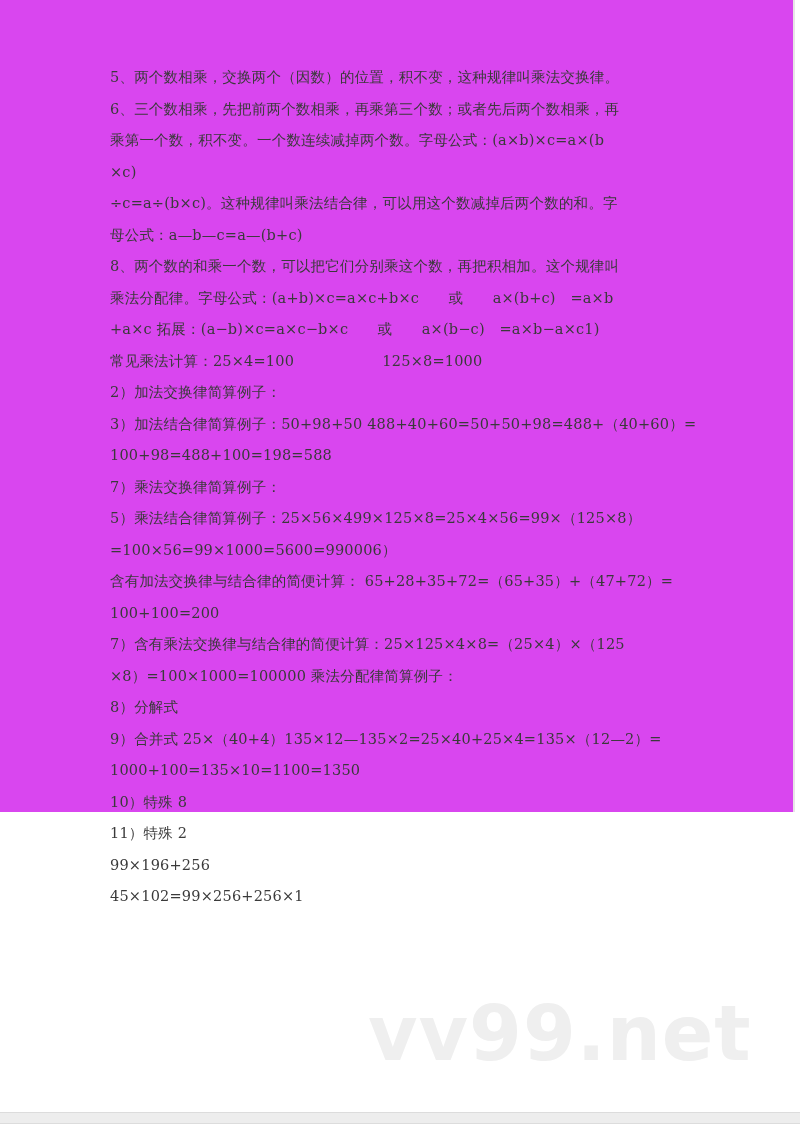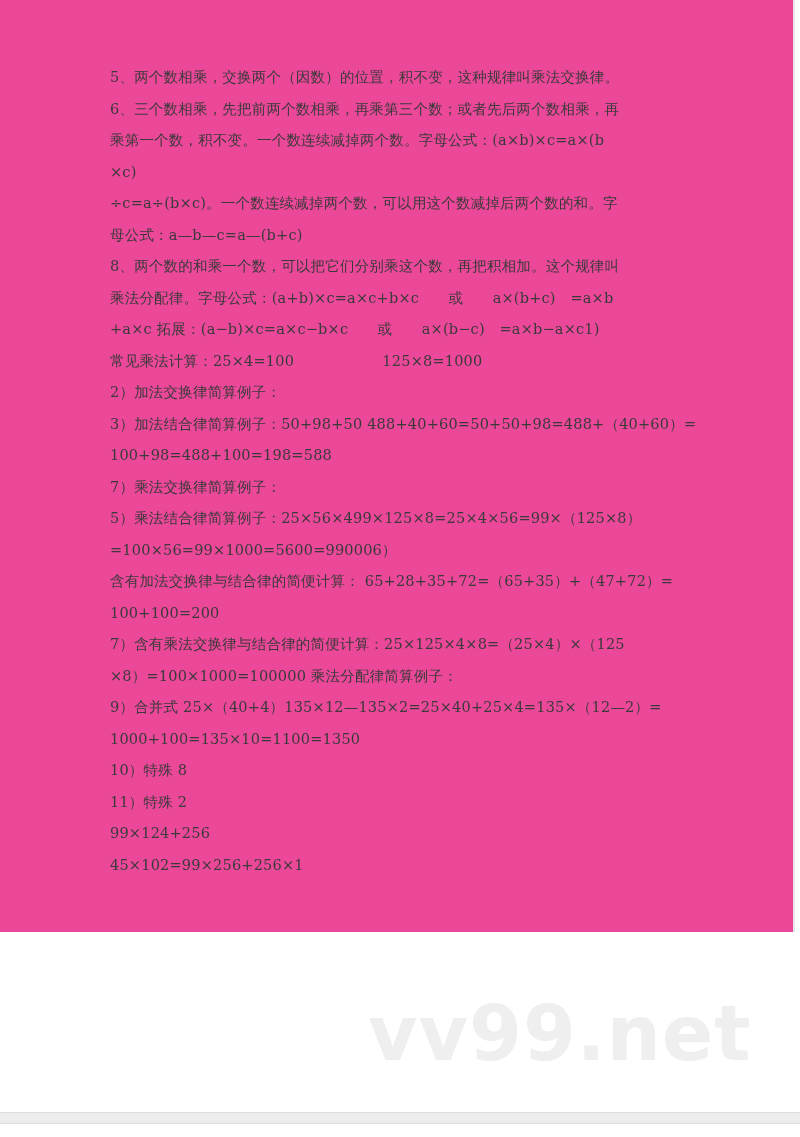--- a/index.html
+++ b/index.html
@@ -13,22 +13,22 @@
       position: relative;
       overflow: hidden;
       font-family: "DejaVu Serif", "Liberation Serif", serif;
       color: #3a3a3a;
     }
     .page {
       position: absolute;
       left: 0;
       top: 0;
       width: 795px;
-      height: 932px;
-      background: #ec4899;
+      height: 812px;
+      background: #d946ef;
       border-right: 2px solid #e6e6e6;
       box-sizing: border-box;
     }
     .content {
       position: absolute;
       left: 110px;
       top: 62px;
       width: 570px;
     }
     .line {
@@ -71,40 +71,41 @@
   </style>
 </head>
 <body>
 
 <div class="page">
   <div class="content">
     <div class="line">5、两个数相乘，交换两个（因数）的位置，积不变，这种规律叫乘法交换律。</div>
     <div class="line">6、三个数相乘，先把前两个数相乘，再乘第三个数；或者先后两个数相乘，再</div>
     <div class="line">乘第一个数，积不变。一个数连续减掉两个数。字母公式：(a×b)×c=a×(b</div>
     <div class="line">×c)</div>
-    <div class="line">÷c=a÷(b×c)。一个数连续减掉两个数，可以用这个数减掉后两个数的和。字</div>
+    <div class="line">÷c=a÷(b×c)。这种规律叫乘法结合律，可以用这个数减掉后两个数的和。字</div>
     <div class="line">母公式：a—b—c=a—(b+c)</div>
     <div class="line">8、两个数的和乘一个数，可以把它们分别乘这个数，再把积相加。这个规律叫</div>
     <div class="line">乘法分配律。字母公式：(a+b)×c=a×c+b×c　　或　　a×(b+c)　=a×b</div>
     <div class="line">+a×c 拓展：(a−b)×c=a×c−b×c　　或　　a×(b−c)　=a×b−a×c1)</div>
     <div class="line">常见乘法计算：25×4=100　　　　　　125×8=1000</div>
     <div class="line">2）加法交换律简算例子：</div>
     <div class="line">3）加法结合律简算例子：50+98+50  488+40+60=50+50+98=488+（40+60）=</div>
     <div class="line">100+98=488+100=198=588</div>
     <div class="line">7）乘法交换律简算例子：</div>
     <div class="line">5）乘法结合律简算例子：25×56×499×125×8=25×4×56=99×（125×8）</div>
     <div class="line">=100×56=99×1000=5600=990006）</div>
     <div class="line">含有加法交换律与结合律的简便计算： 65+28+35+72=（65+35）+（47+72）=</div>
     <div class="line">100+100=200</div>
     <div class="line">7）含有乘法交换律与结合律的简便计算：25×125×4×8=（25×4）×（125</div>
     <div class="line">×8）=100×1000=100000 乘法分配律简算例子：</div>
+    <div class="line">8）分解式</div>
     <div class="line">9）合并式 25×（40+4）135×12—135×2=25×40+25×4=135×（12—2）=</div>
     <div class="line">1000+100=135×10=1100=1350</div>
     <div class="line">10）特殊 8</div>
     <div class="line">11）特殊 2</div>
-    <div class="line">99×124+256</div>
+    <div class="line">99×196+256</div>
     <div class="line">45×102=99×256+256×1</div>
   </div>
   <div class="watermark">vv99.net</div>
 </div>
 
 <div class="bottom-strip"></div>
 <div class="below"></div>
 
 </body></html>

